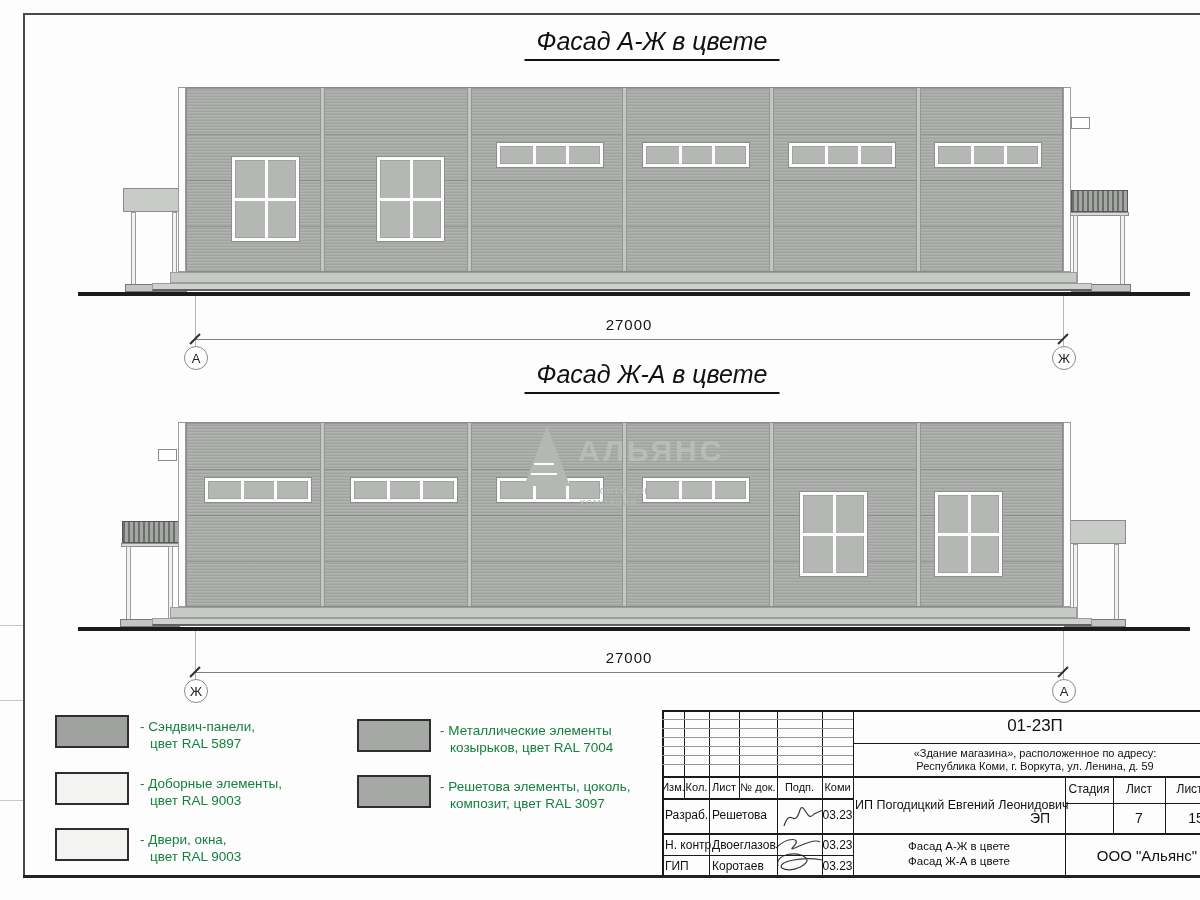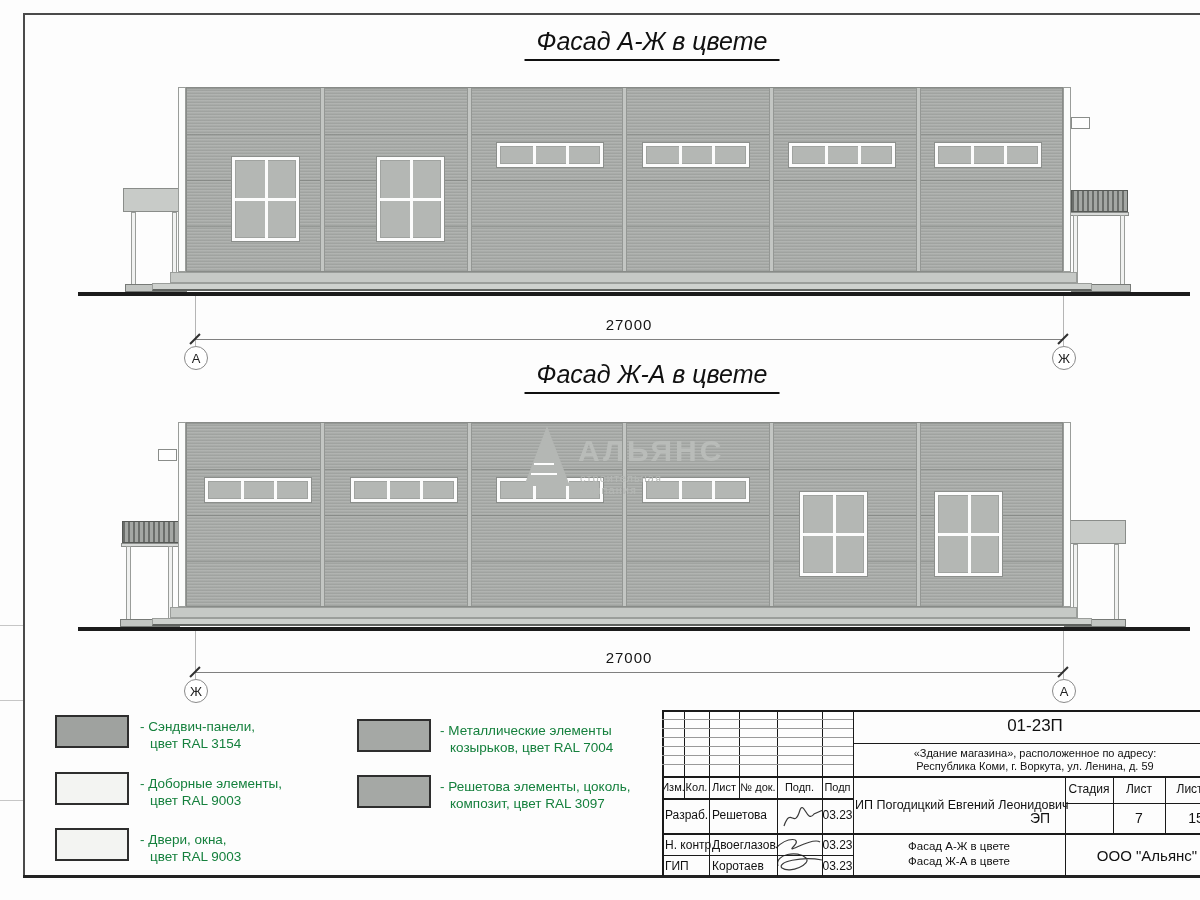--- a/index.html
+++ b/index.html
@@ -165,29 +165,29 @@
     <div class="axis" style="left: 1052px; top: 679px; width: 22px; height: 22px;">А</div>
   </div>
 
 <div style="position:absolute;left:0;top:0">
   <svg width="46" height="60" style="position:absolute;left:524px;top:426px">
     <polygon points="23,0 46,60 0,60" fill="#b4b7b4"></polygon>
     <line x1="10" y1="38" x2="30" y2="38" stroke="#fdfdfd" stroke-width="2"></line>
     <line x1="7" y1="48" x2="33" y2="48" stroke="#fdfdfd" stroke-width="2"></line>
   </svg>
   <div class="wmtitle" style="left:578px;top:434px">АЛЬЯНС</div>
-  <div class="wmsub" style="left:580px;top:472px">строительная компания</div>
+  <div class="wmsub" style="left:580px;top:484px">строительная компания</div>
 </div>
 
 <div>
   <div class="legend-item">
     <div class="swatch" style="left: 55px; top: 715px; background: rgb(159, 162, 159);"></div>
     <div class="legtext" style="left:140px;top:718px">
       <div>- Сэндвич-панели,</div>
-      <div class="l2">цвет RAL 3154</div>
+      <div class="l2">цвет RAL 5897</div>
     </div>
   </div>
   <div class="legend-item">
     <div class="swatch" style="left: 55px; top: 772px; background: rgb(243, 244, 242);"></div>
     <div class="legtext" style="left:140px;top:775px">
       <div>- Доборные элементы,</div>
       <div class="l2">цвет RAL 9003</div>
     </div>
   </div>
   <div class="legend-item">
@@ -216,21 +216,21 @@
 <div id="titleblock">
   <div class="tbtext ctr" style="left:855px;top:716px;width:360px;font-size:17px">01-23П</div>
   <div class="tbtext ctr" style="left:855px;top:747px;width:360px;font-size:11px">«Здание магазина», расположенное по адресу:</div>
   <div class="tbtext ctr" style="left:855px;top:760px;width:360px;font-size:11px">Республика Коми, г. Воркута, ул. Ленина, д. 59</div>
 
   <div class="tbtext ctr" style="left:661px;top:781px;width:24px;font-size:11px">Изм.</div>
   <div class="tbtext ctr" style="left:684px;top:781px;width:25px;font-size:11px">Кол.</div>
   <div class="tbtext ctr" style="left:709px;top:781px;width:30px;font-size:11px">Лист</div>
   <div class="tbtext ctr" style="left:739px;top:781px;width:38px;font-size:11px">№ док.</div>
   <div class="tbtext ctr" style="left:777px;top:781px;width:45px;font-size:11px">Подп.</div>
-  <div class="tbtext ctr" style="left:822px;top:781px;width:31px;font-size:11px">Подп</div>
+  <div class="tbtext ctr" style="left:822px;top:781px;width:31px;font-size:11px">Коми</div>
 
   <div class="tbtext" style="left:665px;top:808px;font-size:12px">Разраб.</div>
   <div class="tbtext" style="left:712px;top:808px;font-size:12px">Решетова</div>
   <div class="tbtext ctr" style="left:822px;top:808px;width:31px;font-size:12px">03.23</div>
   <div class="tbtext" style="left:665px;top:838px;font-size:12px">Н. контр.</div>
   <div class="tbtext" style="left:712px;top:838px;font-size:12px">Двоеглазов</div>
   <div class="tbtext ctr" style="left:822px;top:838px;width:31px;font-size:12px">03.23</div>
   <div class="tbtext" style="left:665px;top:859px;font-size:12px">ГИП</div>
   <div class="tbtext" style="left:712px;top:859px;font-size:12px">Коротаев</div>
   <div class="tbtext ctr" style="left:822px;top:859px;width:31px;font-size:12px">03.23</div>

